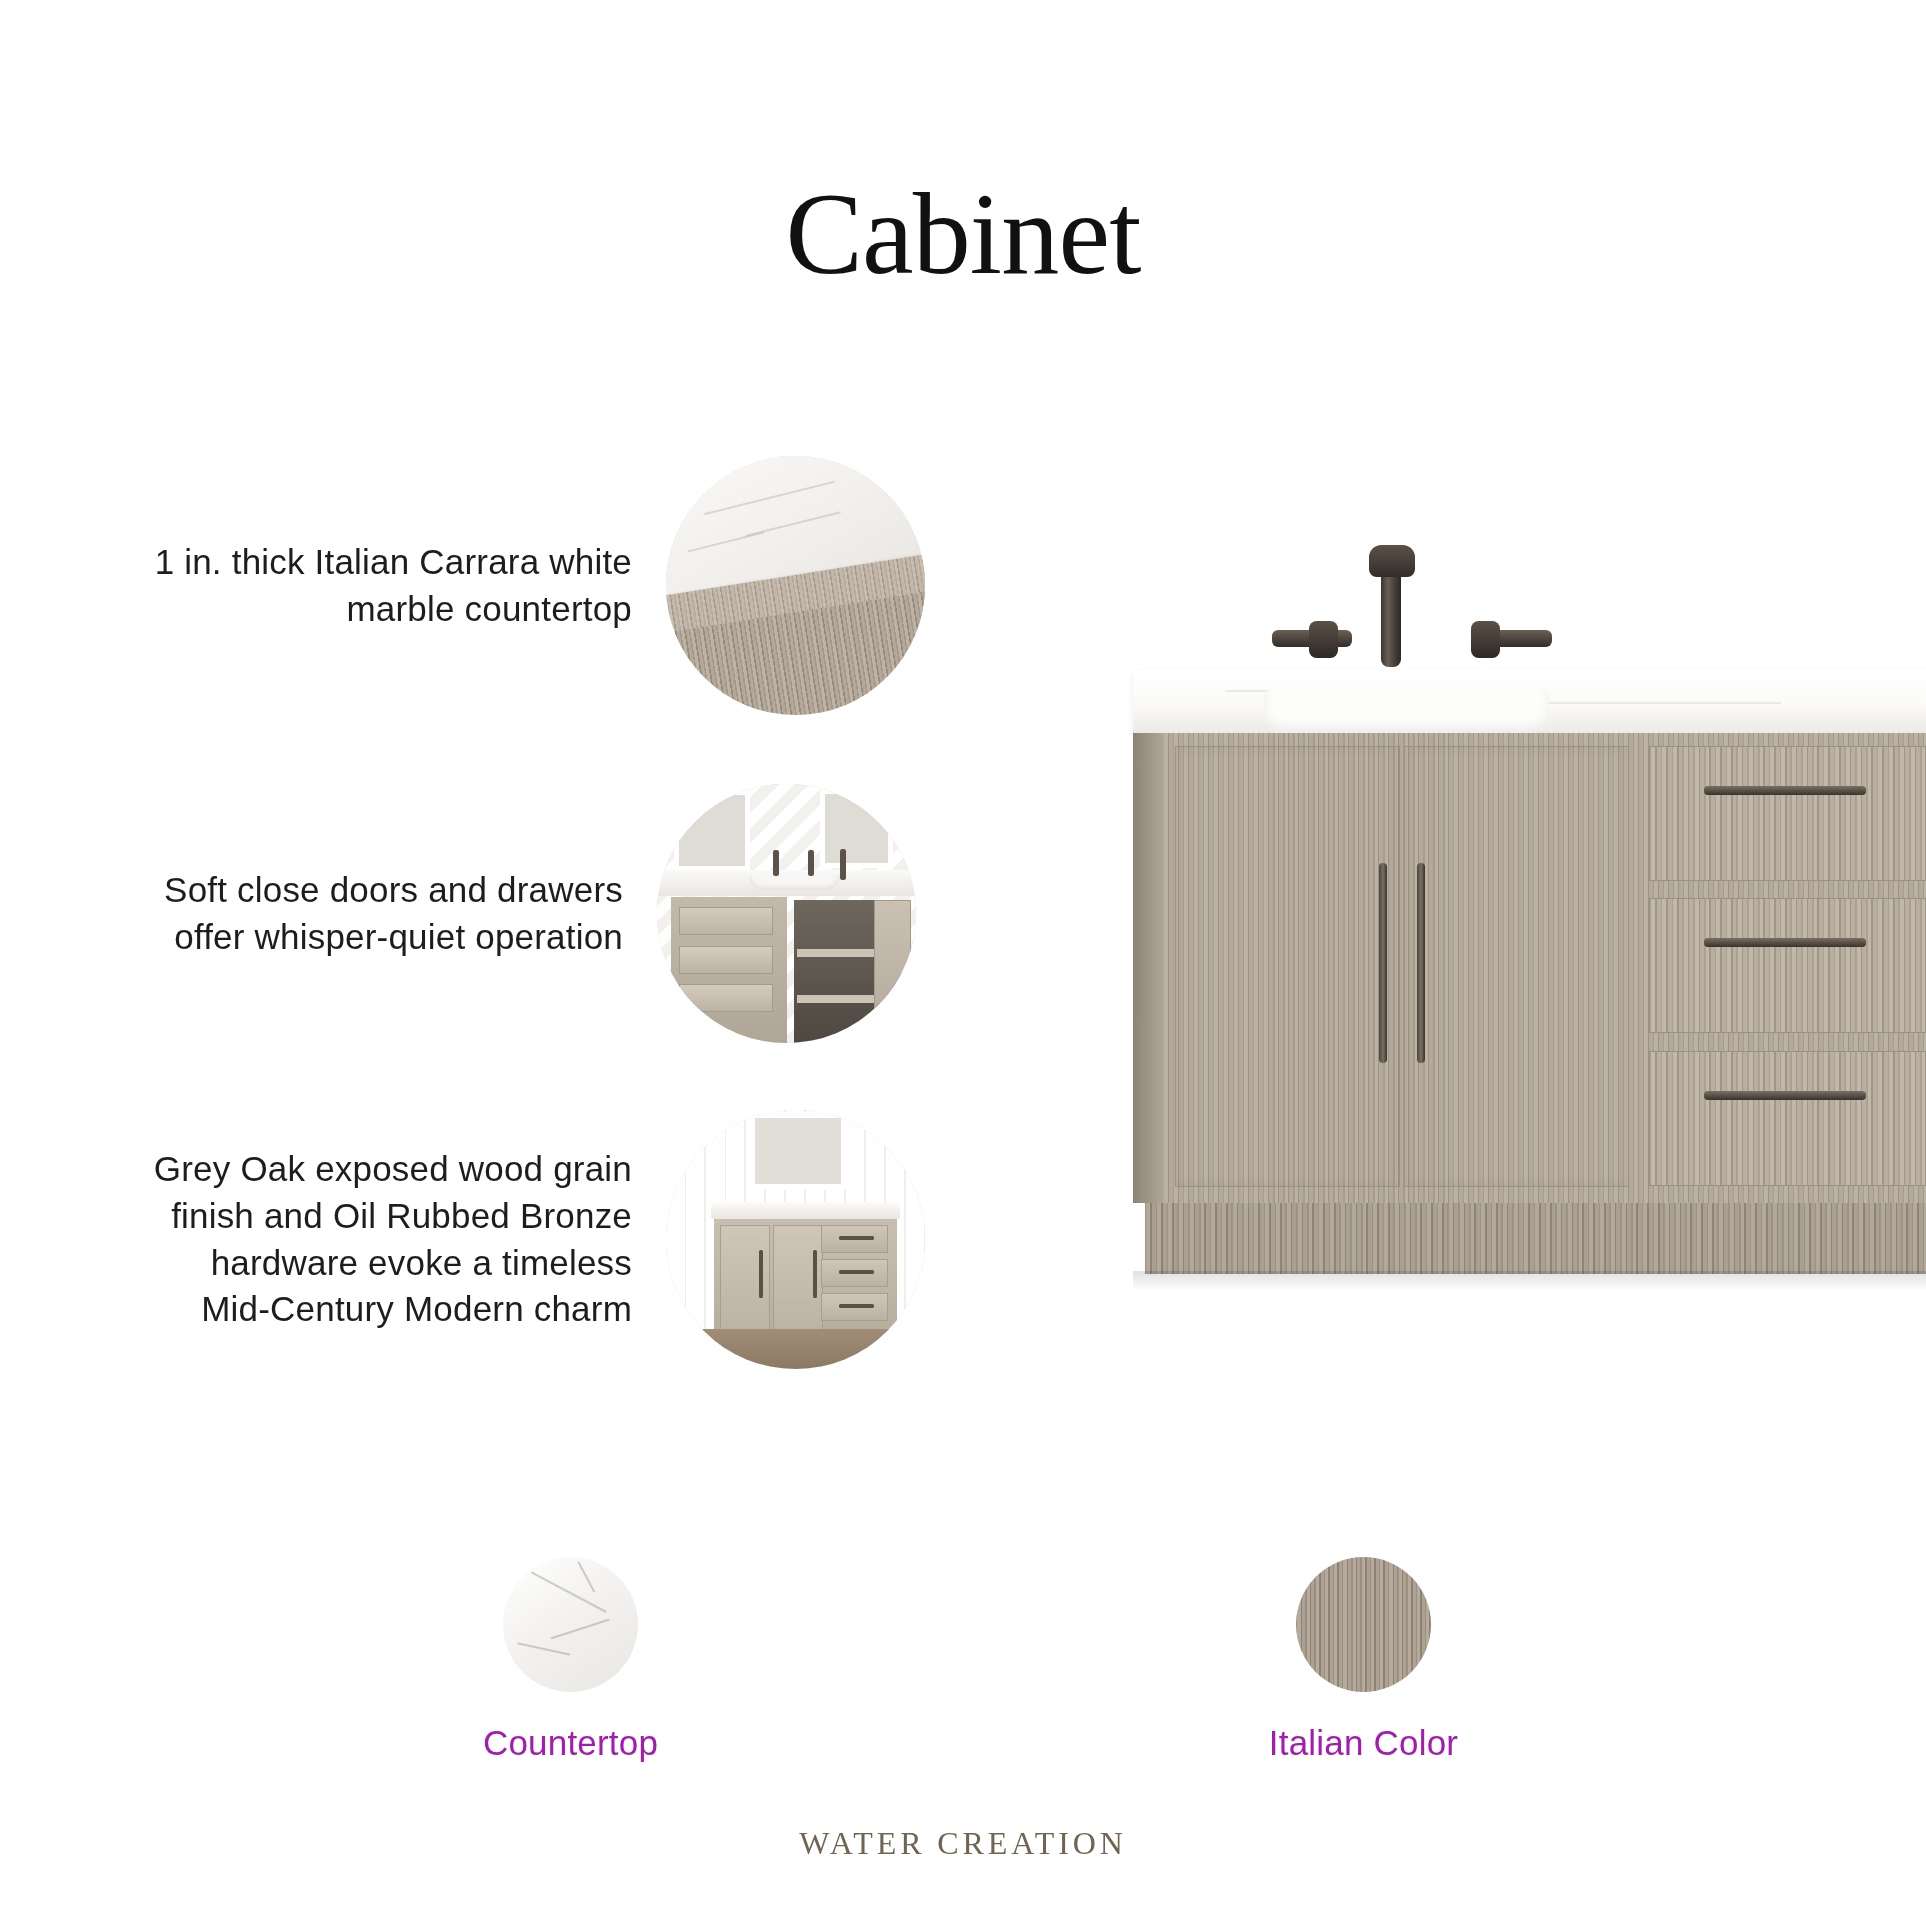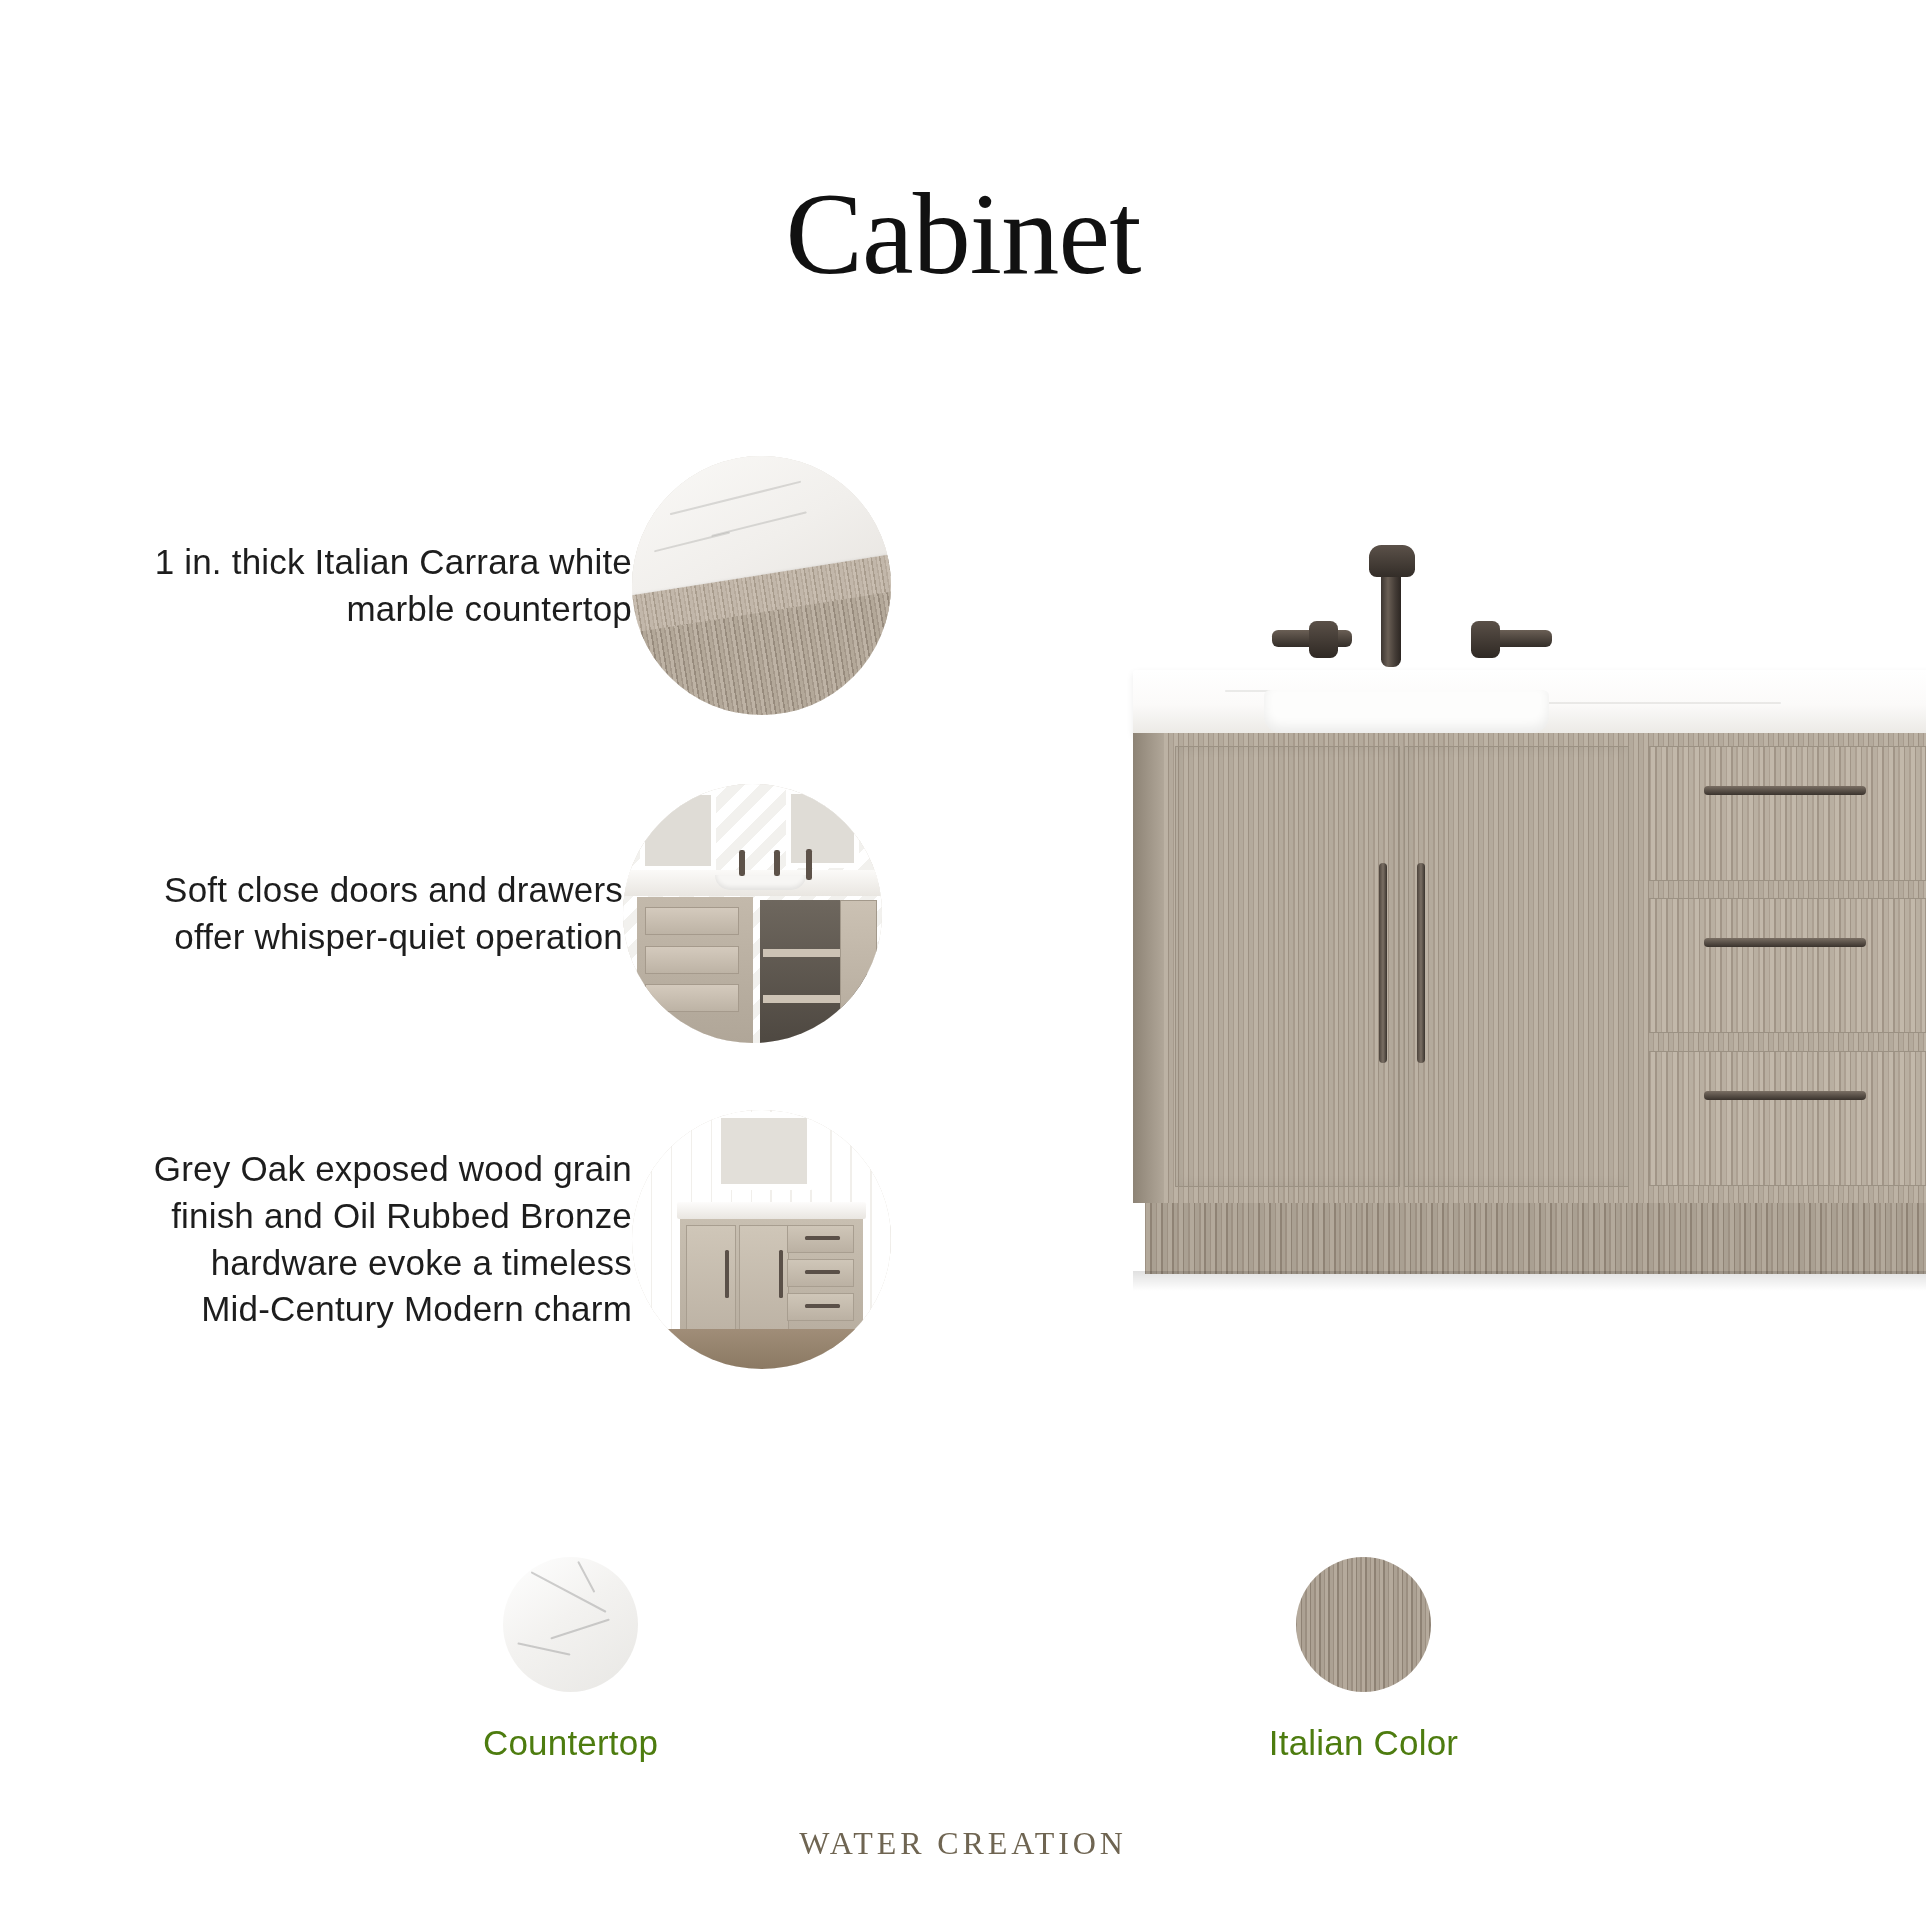--- a/index.html
+++ b/index.html
@@ -33,20 +33,21 @@
 
   
   .feature-row {
     position: absolute;
     display: flex;
     align-items: center;
   }
   .feature-text {
     width: 493px;
     text-align: right;
+    padding-right: 34px;
     font-size: 35px;
     line-height: 1.34;
     color: #1d1d1d;
     letter-spacing: 0.2px;
   }
   .feature-thumb {
     width: 259px;
     height: 259px;
     border-radius: 50%;
     overflow: hidden;
@@ -320,21 +321,21 @@
   .swatch-wood {
     background:
       repeating-linear-gradient(90deg,
         #9b8f81 0px, #9b8f81 1.5px,
         #b5aa9c 1.5px, #b5aa9c 4.6px,
         #8e8274 4.6px, #8e8274 6.2px,
         #aca193 6.2px, #aca193 9.2px);
   }
   .swatch-label {
     font-size: 35px;
-    color: #4d7c0f;
+    color: #a21caf;
     letter-spacing: 0.2px;
   }
 
   
   .brand {
     position: absolute;
     left: 0; top: 1825px; width: 1926px;
     text-align: center;
     font-family: "Liberation Serif", serif;
     font-size: 32px;

